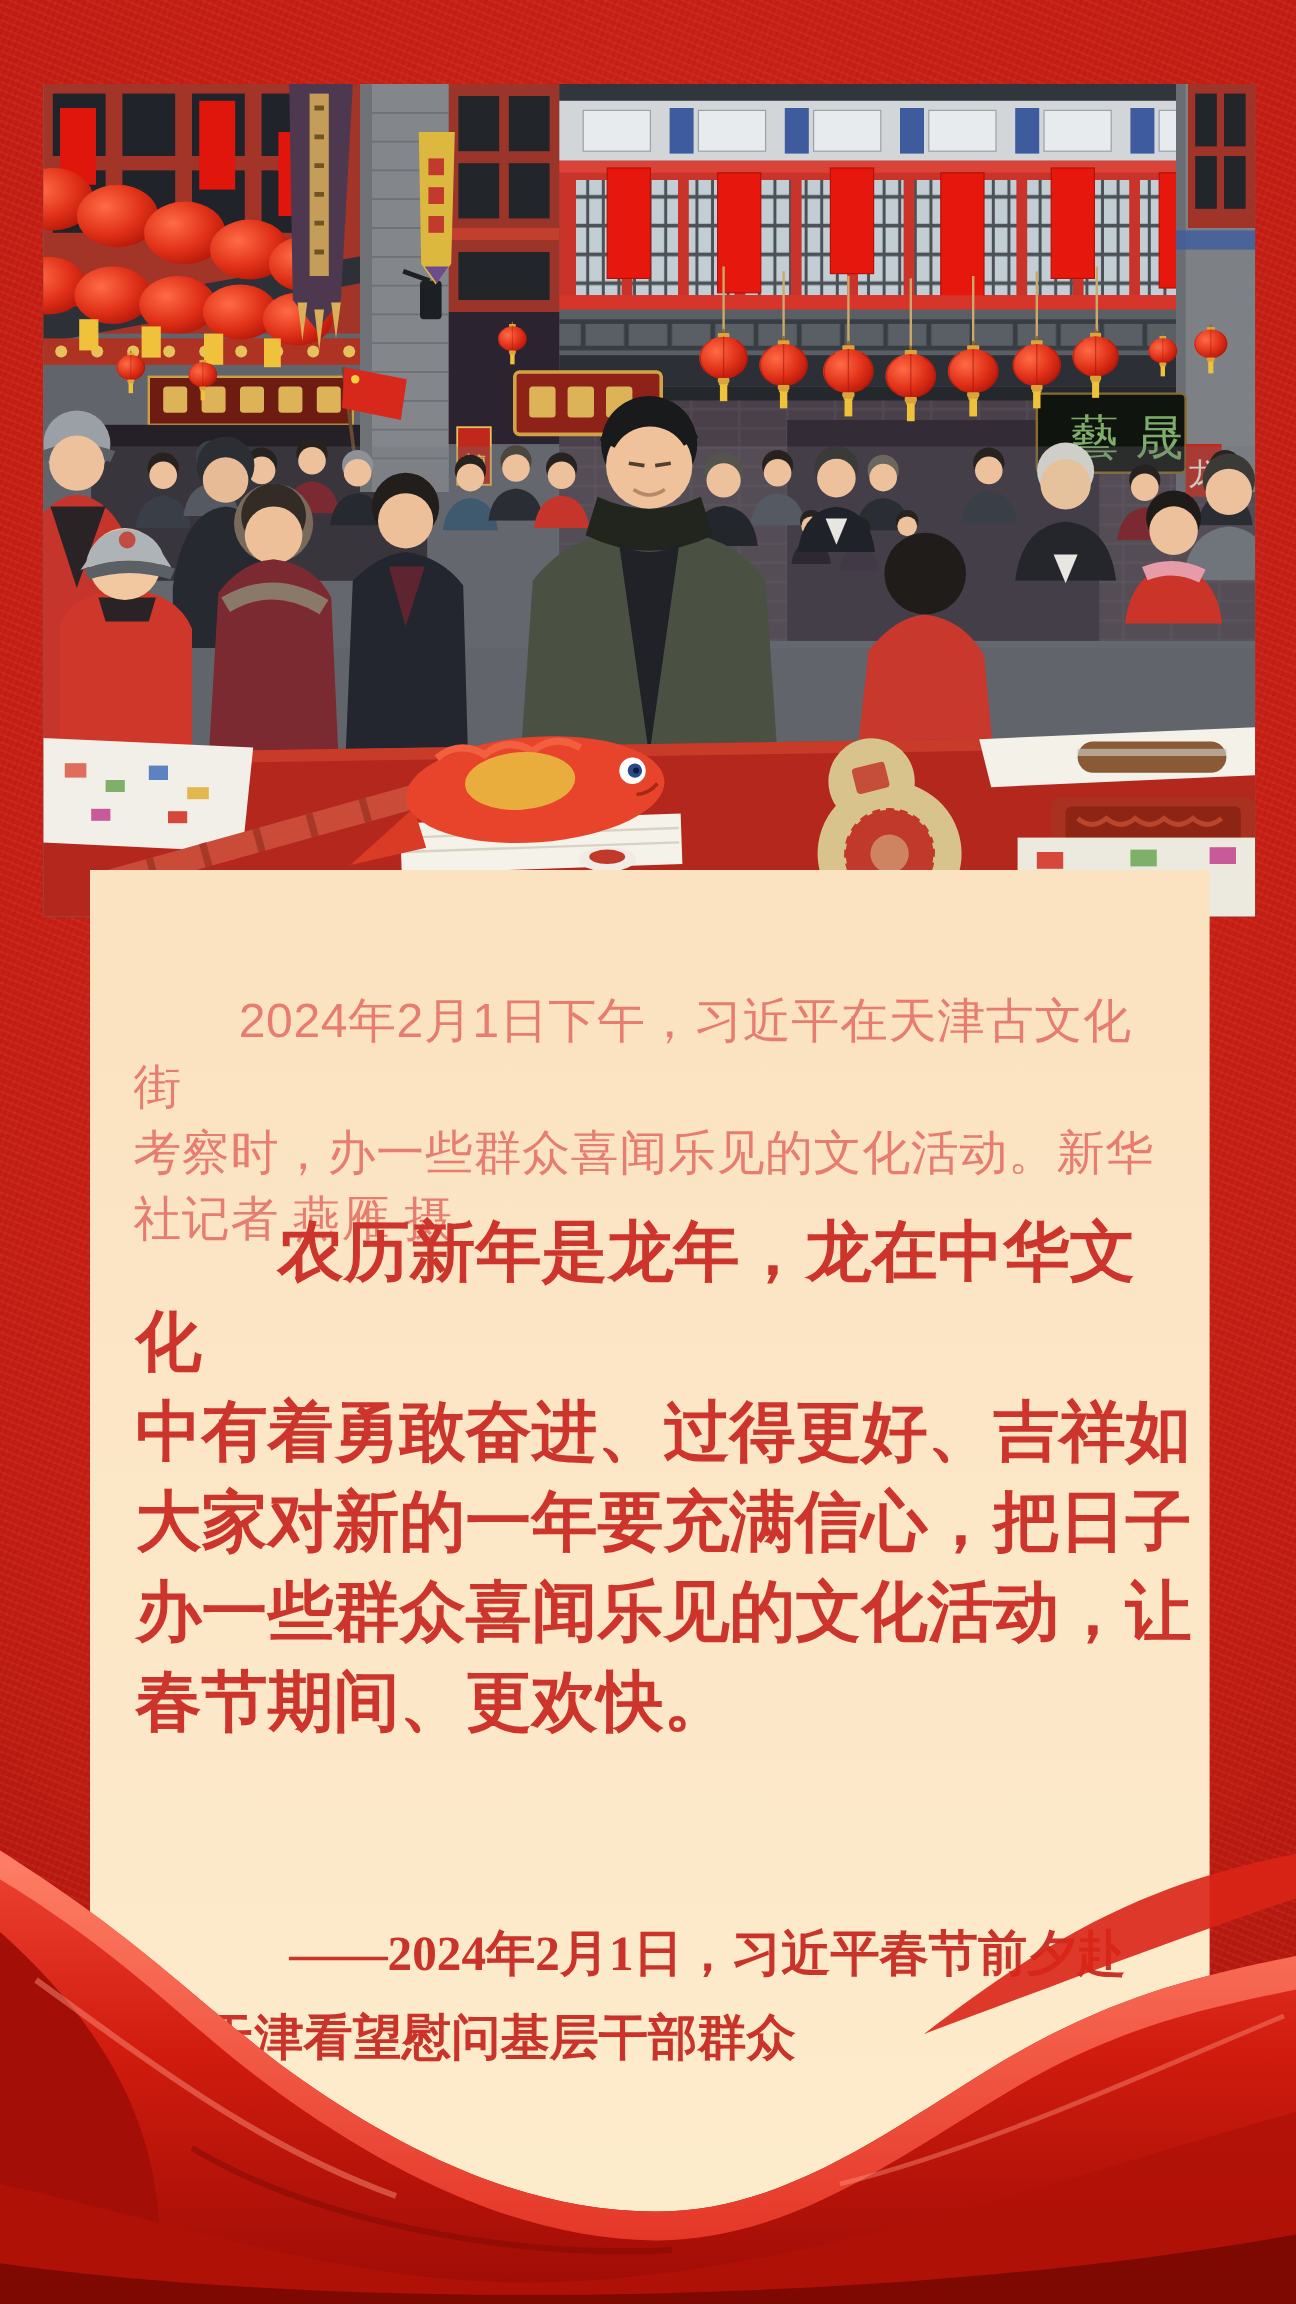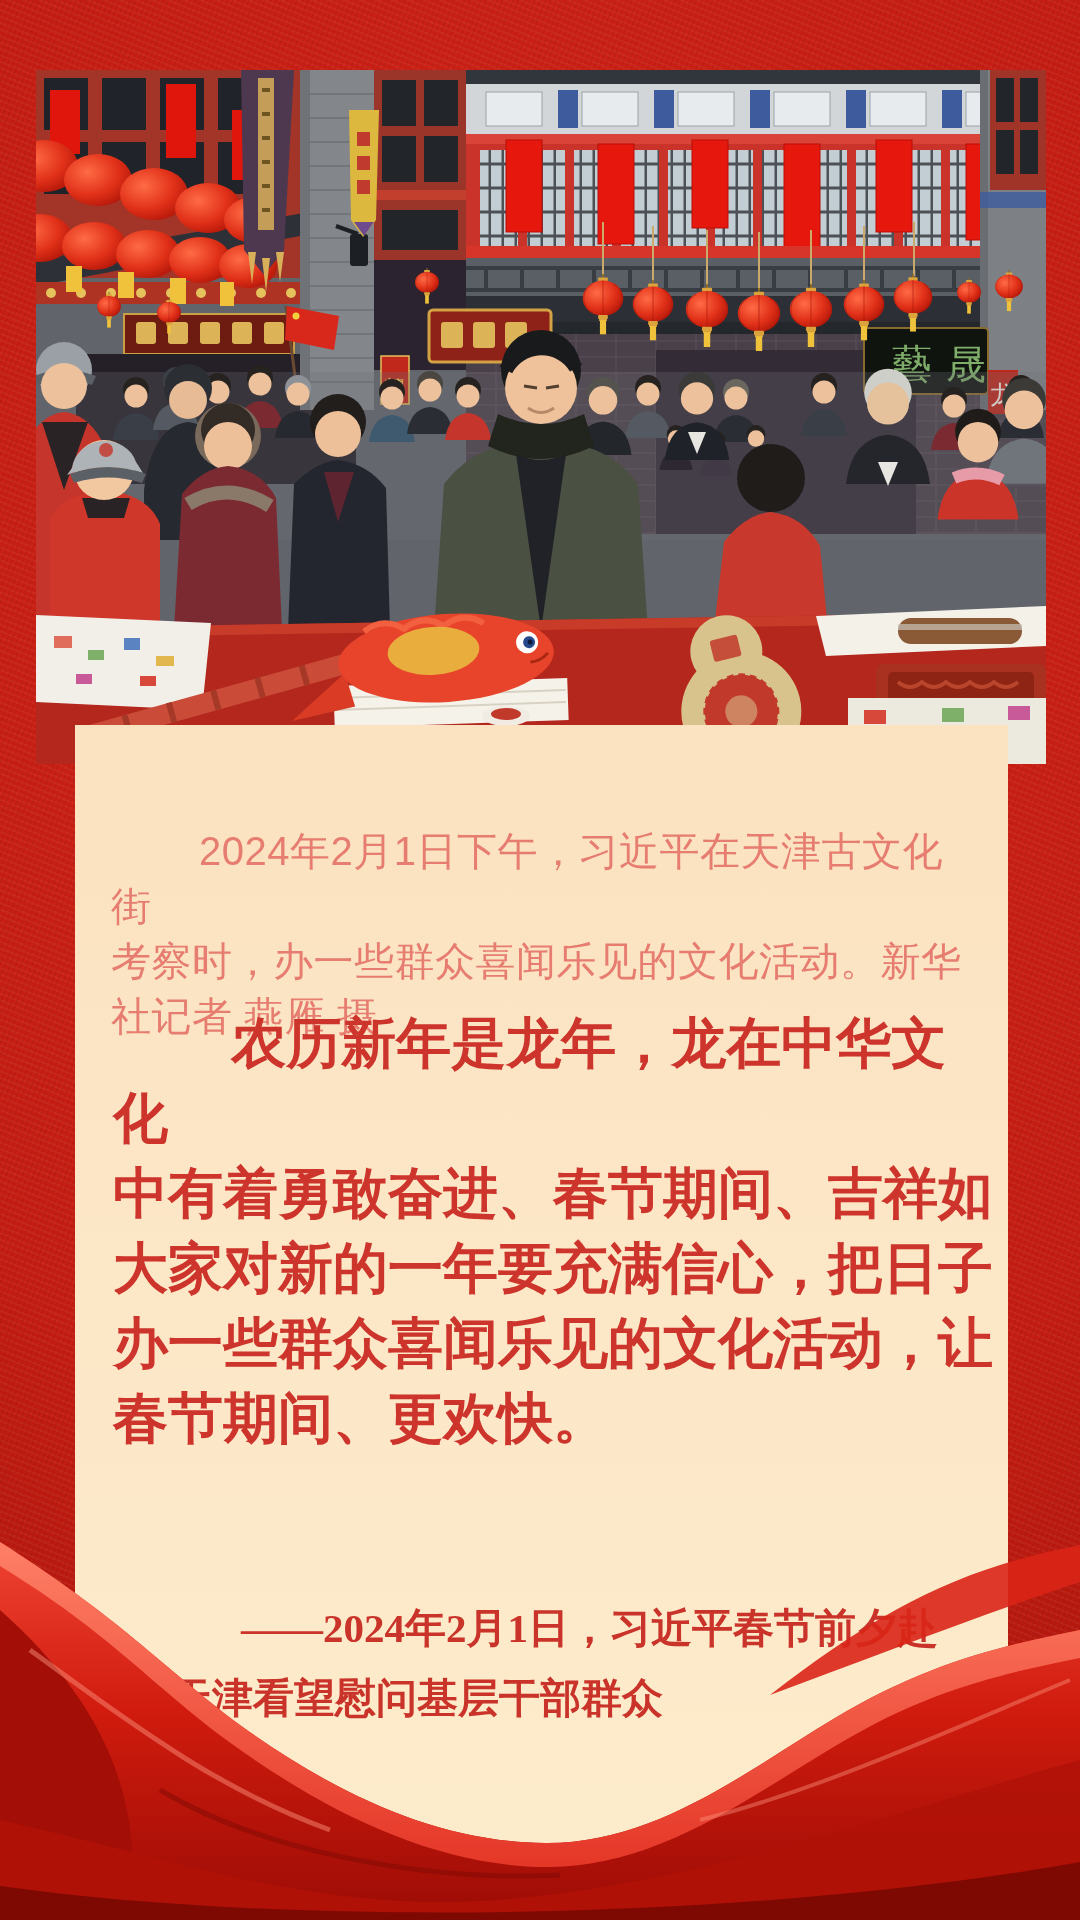--- a/index.html
+++ b/index.html
@@ -436,21 +436,21 @@
 
   <div class="card">
     <div class="caption">
       <div class="ind">2024年2月1日下午，习近平在天津古文化街</div>
       <div>考察时，办一些群众喜闻乐见的文化活动。新华</div>
       <div>社记者 燕雁 摄</div>
     </div>
 
     <div class="quote">
       <div class="ind">农历新年是龙年，龙在中华文化</div>
-      <div>中有着勇敢奋进、春节期间、吉祥如</div>
+      <div>中有着勇敢奋进、过得更好、吉祥如</div>
       <div>大家对新的一年要充满信心，把日子</div>
       <div>办一些群众喜闻乐见的文化活动，让</div>
       <div>春节期间、更欢快。</div>
     </div>
 
     <div class="attr l1">——2024年2月1日，习近平春节前夕赴</div>
     <div class="attr l2">天津看望慰问基层干部群众</div>
   </div>
 
   <svg class="silk" width="1080" height="430" viewBox="0 0 1080 430" xmlns="http://www.w3.org/2000/svg">

